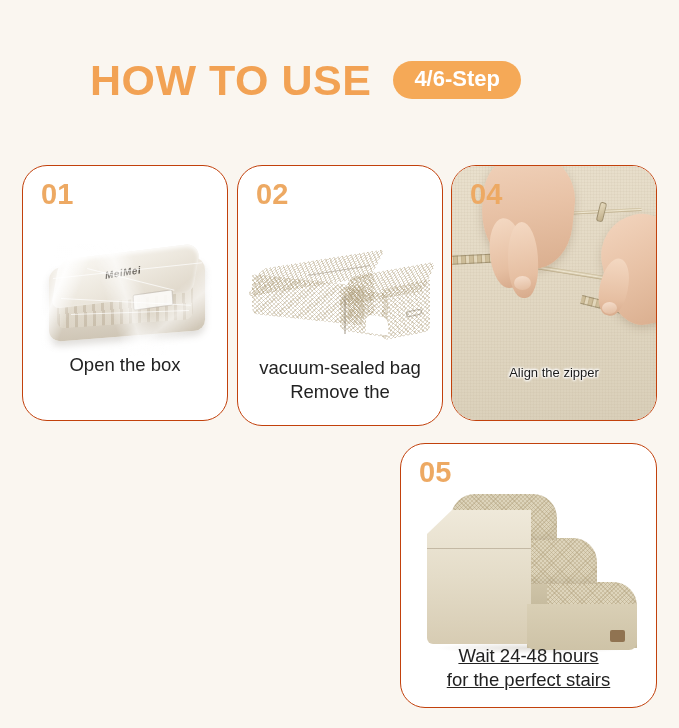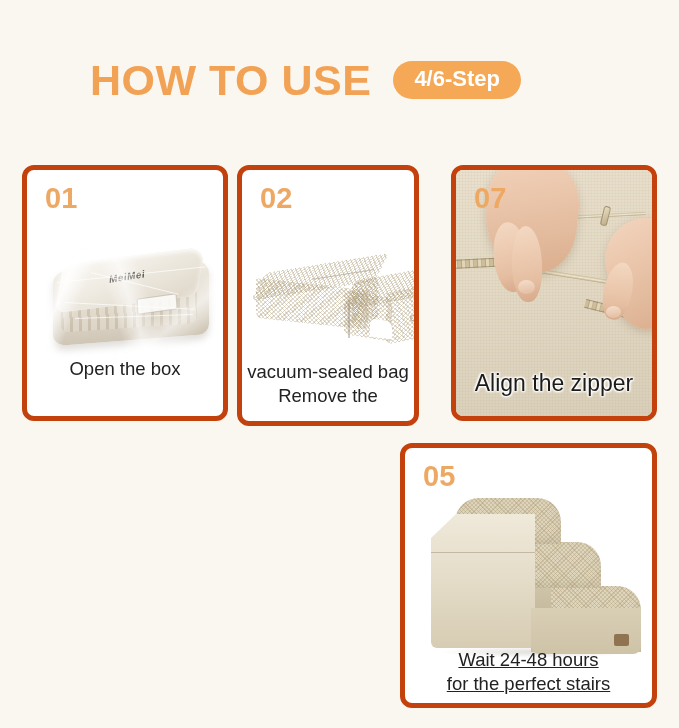--- a/index.html
+++ b/index.html
@@ -43,22 +43,22 @@
     line-height: 1;
     white-space: nowrap;
   }
 
   
   .steps-grid { position: absolute; top: 0; left: 0; width: 679px; height: 728px; }
 
   .card {
     position: absolute;
     background: #ffffff;
-    border: 5px solid #c2410c;
-    border-radius: 12px;
+    border: 1px solid #c2410c;
+    border-radius: 25px;
     overflow: hidden;
   }
 
   .card-num {
     position: absolute;
     top: 14px;
     left: 18px;
     font-size: 29px;
     font-weight: bold;
     color: #eda963;
@@ -78,34 +78,34 @@
     z-index: 6;
   }
 
   
   .caption-over {
     position: absolute;
     left: 0;
     width: 100%;
     text-align: center;
     color: #1b1b1b;
-    font-size: 23px;
+    font-size: 13px;
     line-height: 1.32;
     z-index: 6;
     text-shadow:
       0 0 3px rgba(255,255,255,.95),
       1px 1px 2px rgba(255,255,255,.95),
       -1px -1px 2px rgba(255,255,255,.95),
       1px -1px 2px rgba(255,255,255,.95),
       -1px 1px 2px rgba(255,255,255,.95);
   }
 
   
   #card-01 { left: 22px;  top: 165px; width: 206px; height: 256px; }
-  #card-02 { left: 237px; top: 165px; width: 182px; height: 261px; }
+  #card-02 { left: 237px; top: 165px; width: 206px; height: 261px; }
   #card-03 { left: 451px; top: 165px; width: 206px; height: 256px; }
   #card-04 { left: 22px;  top: 443px; width: 368px; height: 265px; }
   #card-05 { left: 400px; top: 443px; width: 257px; height: 265px; }
 
   .photo { position: absolute; inset: 0; z-index: 1; }
 
   
   .pack-stage { position: absolute; left: 18px; top: 78px; width: 172px; height: 112px; z-index: 2; }
   .pack-body {
     position: absolute; left: 8px; top: 18px; width: 156px; height: 74px;
@@ -436,21 +436,21 @@
       <div class="hand" style="left:30px; top:-14px; width:92px; height:116px; border-radius:44px 48px 40% 52%; transform:rotate(6deg);"></div>
       <div class="finger" style="left:38px; top:52px; width:34px; height:70px; transform:rotate(-7deg);"></div>
       <div class="finger" style="left:56px; top:56px; width:30px; height:76px; transform:rotate(-2deg);"></div>
       <div class="nail" style="left:62px; top:110px; width:17px; height:14px;"></div>
 
       <div class="hand" style="left:152px; top:48px; width:78px; height:110px; border-radius:46px 40px 50% 44%; transform:rotate(-12deg);"></div>
       <div class="finger" style="left:148px; top:92px; width:28px; height:58px; transform:rotate(12deg);"></div>
       <div class="nail" style="left:150px; top:136px; width:15px; height:12px;"></div>
     </div>
 
-    <div class="card-num">07</div>
+    <div class="card-num">04</div>
     <div class="caption-over" style="top:198px;">Align the zipper</div>
   </div>
 
 
   <div class="card" id="card-05">
     <div class="card-num">05</div>
 
     <div class="stairs-stage">
       <div class="st-shadow"></div>
       <div class="st-riser" style="left:100px; top:126px; width:110px; height:30px;"></div>

